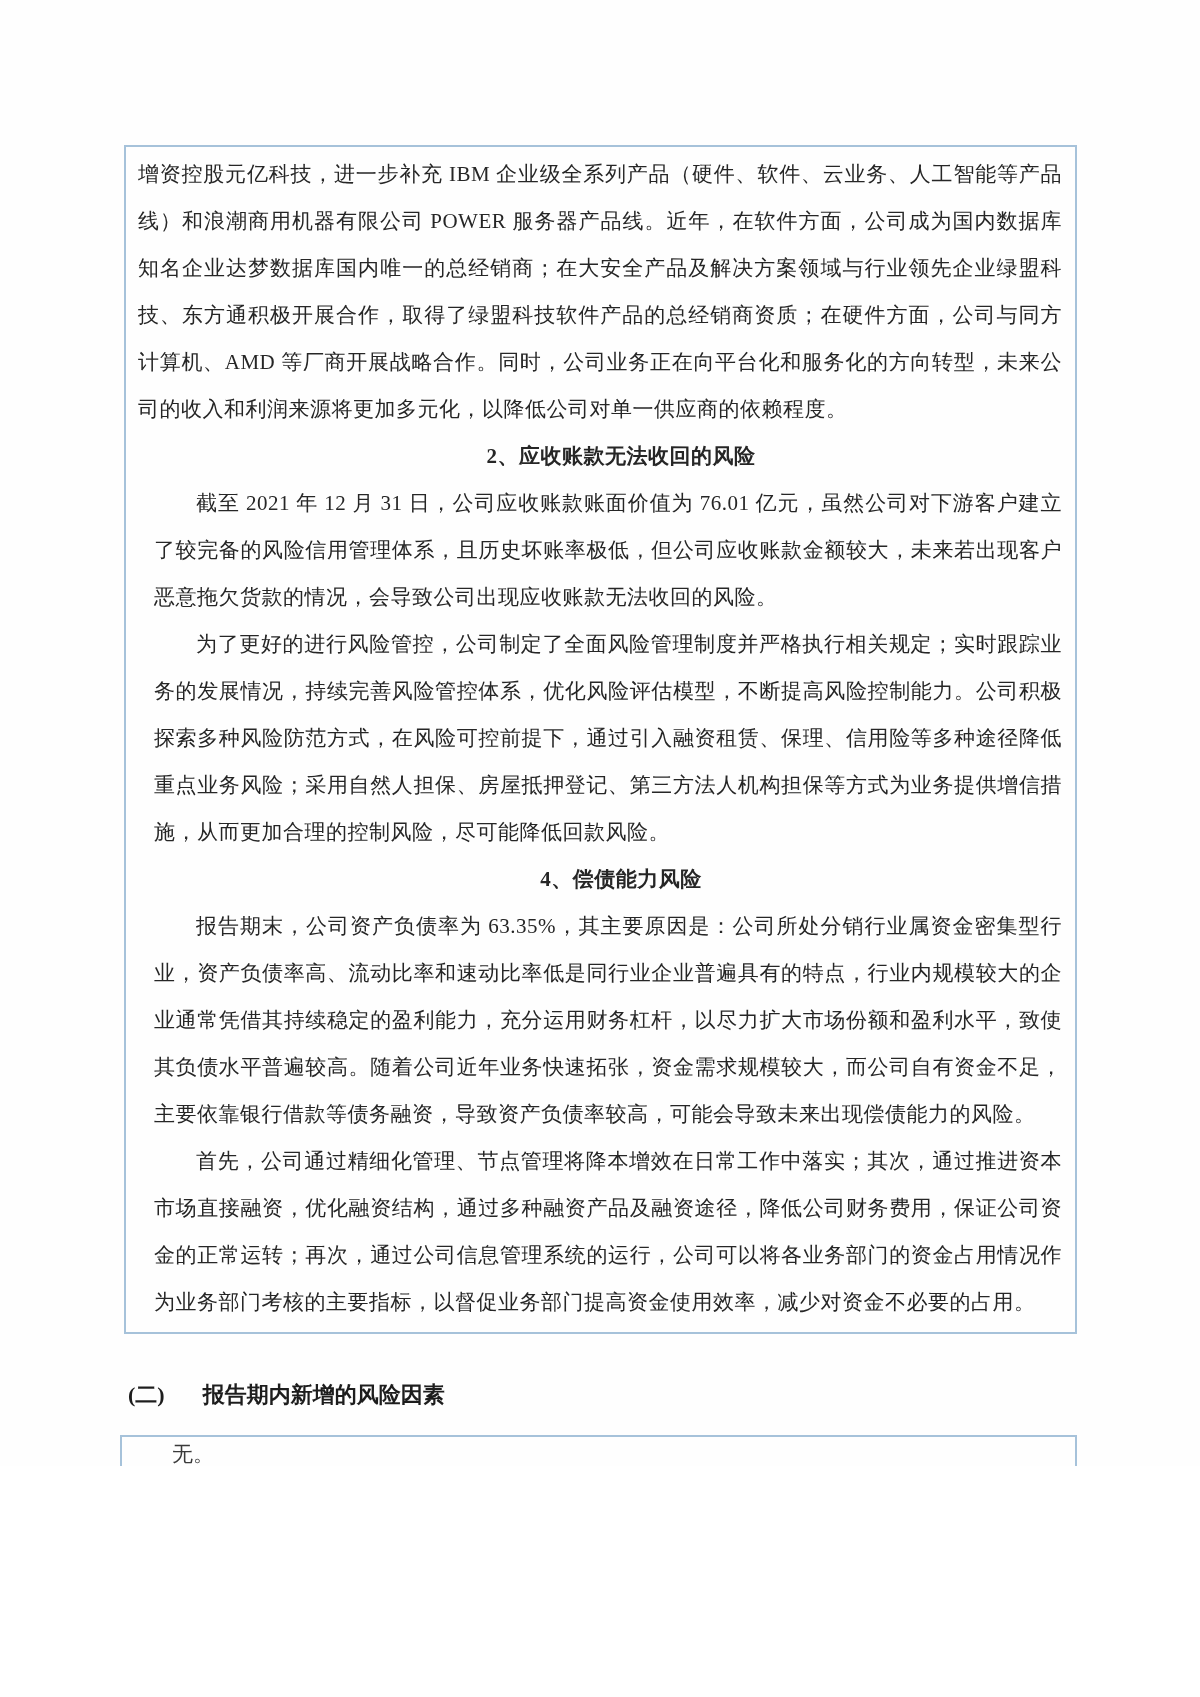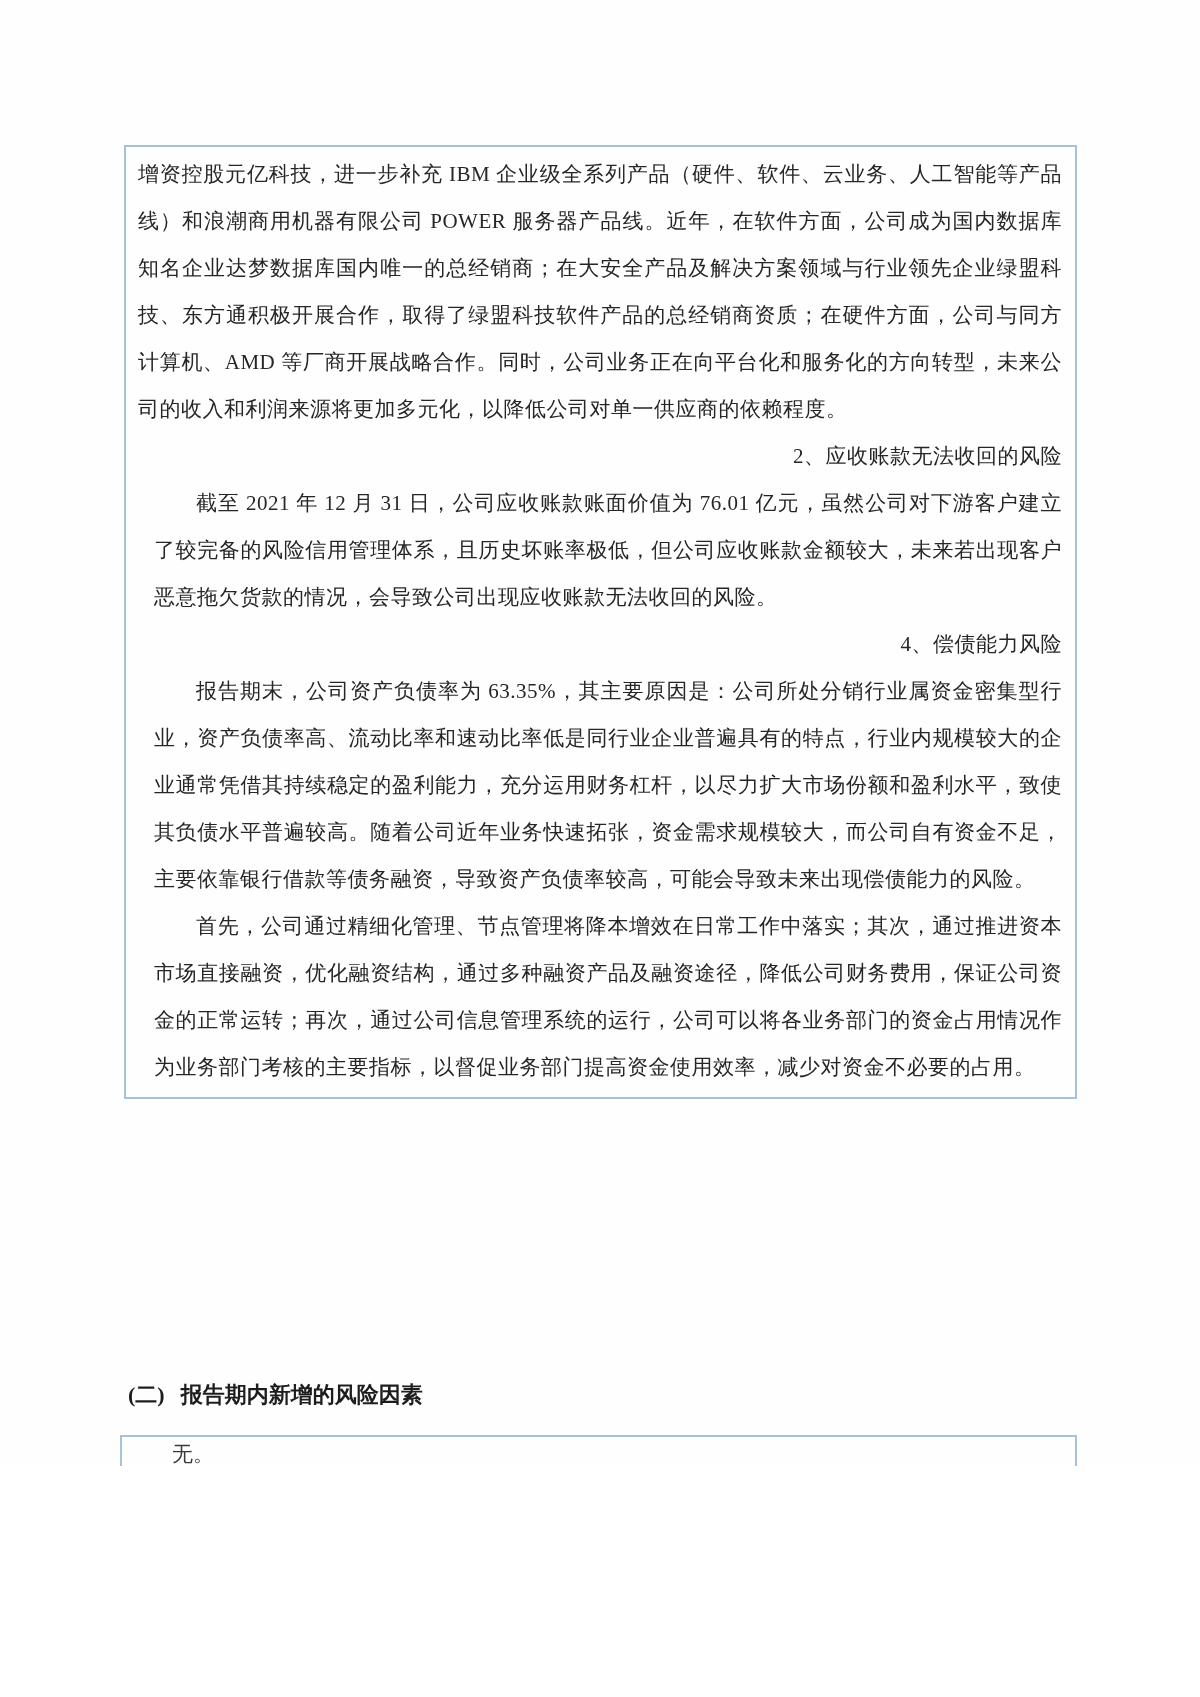--- a/index.html
+++ b/index.html
@@ -31,35 +31,35 @@
     font-size: 21px;
     line-height: 47px;
     text-align: justify;
     letter-spacing: 0.5px;
   }
   .blk.indent {
     text-indent: 2em;
     margin-left: 16px;
   }
   .blk.heading {
-    font-weight: normal;
+    font-weight: bold;
     text-indent: 2em;
-    text-align: right;
+    text-align: center;
   }
   .section-heading {
     position: absolute;
     left: 128px;
     top: 1380px;
     font-size: 22px;
     font-weight: bold;
     color: #1d1d1d;
     white-space: nowrap;
   }
   .section-heading .title {
-    margin-left: 16px;
+    margin-left: 38px;
   }
   .answer-box {
     position: absolute;
     left: 120px;
     top: 1435px;
     width: 957px;
     height: 38px;
     box-sizing: border-box;
     border: 2px solid #a6c2da;
     background: #fefefe;
@@ -83,20 +83,21 @@
 </style>
 </head>
 <body>
 
 <div class="page">
 
   <div class="main-box">
     <p class="blk">增资控股元亿科技，进一步补充 IBM 企业级全系列产品（硬件、软件、云业务、人工智能等产品线）和浪潮商用机器有限公司 POWER 服务器产品线。近年，在软件方面，公司成为国内数据库知名企业达梦数据库国内唯一的总经销商；在大安全产品及解决方案领域与行业领先企业绿盟科技、东方通积极开展合作，取得了绿盟科技软件产品的总经销商资质；在硬件方面，公司与同方计算机、AMD 等厂商开展战略合作。同时，公司业务正在向平台化和服务化的方向转型，未来公司的收入和利润来源将更加多元化，以降低公司对单一供应商的依赖程度。</p>
     <p class="blk heading">2、应收账款无法收回的风险</p>
     <p class="blk indent">截至 2021 年 12 月 31 日，公司应收账款账面价值为 76.01 亿元，虽然公司对下游客户建立了较完备的风险信用管理体系，且历史坏账率极低，但公司应收账款金额较大，未来若出现客户恶意拖欠货款的情况，会导致公司出现应收账款无法收回的风险。</p>
+    <p class="blk indent">为了更好的进行风险管控，公司制定了全面风险管理制度并严格执行相关规定；实时跟踪业务的发展情况，持续完善风险管控体系，优化风险评估模型，不断提高风险控制能力。公司积极探索多种风险防范方式，在风险可控前提下，通过引入融资租赁、保理、信用险等多种途径降低重点业务风险；采用自然人担保、房屋抵押登记、第三方法人机构担保等方式为业务提供增信措施，从而更加合理的控制风险，尽可能降低回款风险。</p>
     <p class="blk heading">4、偿债能力风险</p>
     <p class="blk indent">报告期末，公司资产负债率为 63.35%，其主要原因是：公司所处分销行业属资金密集型行业，资产负债率高、流动比率和速动比率低是同行业企业普遍具有的特点，行业内规模较大的企业通常凭借其持续稳定的盈利能力，充分运用财务杠杆，以尽力扩大市场份额和盈利水平，致使其负债水平普遍较高。随着公司近年业务快速拓张，资金需求规模较大，而公司自有资金不足，主要依靠银行借款等债务融资，导致资产负债率较高，可能会导致未来出现偿债能力的风险。</p>
     <p class="blk indent">首先，公司通过精细化管理、节点管理将降本增效在日常工作中落实；其次，通过推进资本市场直接融资，优化融资结构，通过多种融资产品及融资途径，降低公司财务费用，保证公司资金的正常运转；再次，通过公司信息管理系统的运行，公司可以将各业务部门的资金占用情况作为业务部门考核的主要指标，以督促业务部门提高资金使用效率，减少对资金不必要的占用。</p>
   </div>
 
   <div class="section-heading">
     <span class="prefix">(二)</span><span class="title">报告期内新增的风险因素</span>
   </div>
 
   <div class="answer-box">

